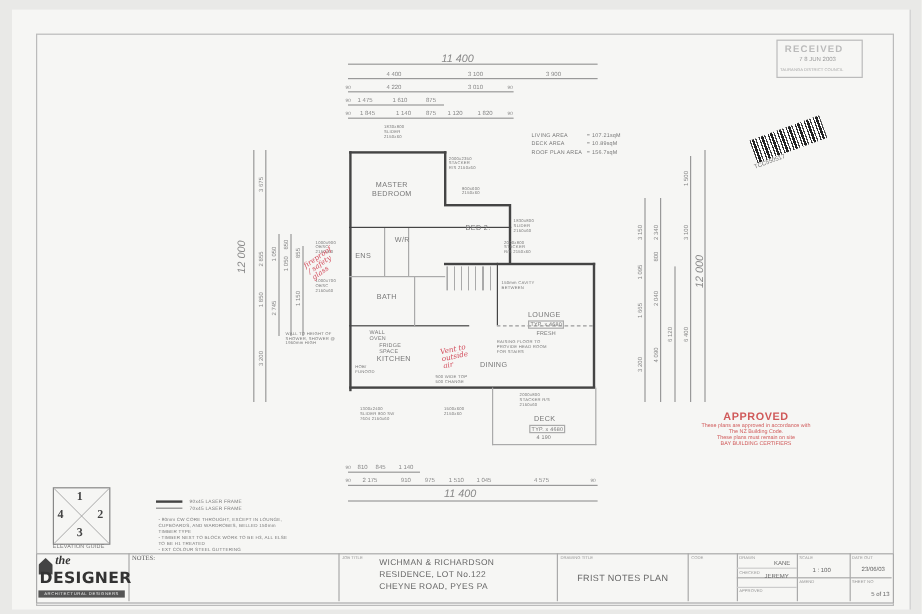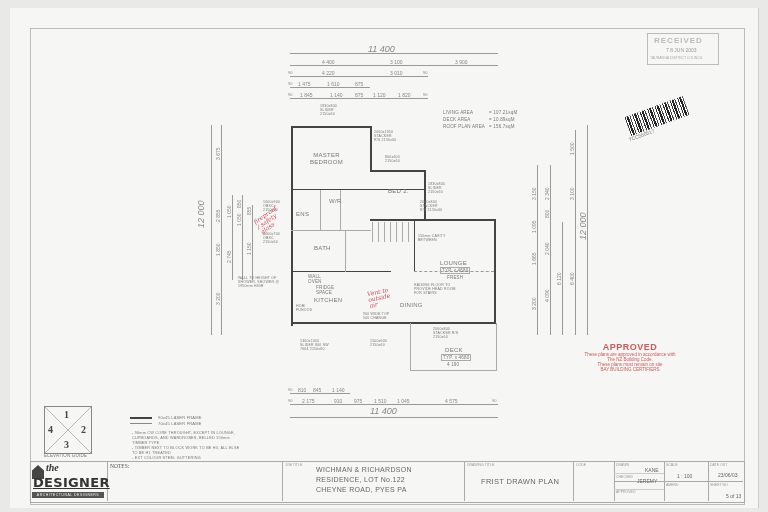--- a/index.html
+++ b/index.html
@@ -251,32 +251,32 @@
 <div class="abs" style="left:614px;top:461px;width:1px;height:40px;background:#aaa;"></div>
 <div class="abs" style="left:664px;top:461px;width:1px;height:40px;background:#aaa;"></div>
 <div class="abs" style="left:708px;top:461px;width:1px;height:40px;background:#aaa;"></div>
 <div class="abs" style="left:614px;top:481px;width:129px;height:1px;background:#aaa;"></div>
 <div class="abs" style="left:614px;top:473px;width:50px;height:1px;background:#ccc;"></div>
 <div class="abs" style="left:614px;top:489px;width:50px;height:1px;background:#ccc;"></div>
 
 <div>
   <div class="abs" style="left:32px;top:465px;width:12px;height:14px;background:#444;clip-path:polygon(50% 0,100% 40%,100% 100%,0 100%,0 40%);"></div>
   <div class="abs" style="left:46px;top:462px;font-family:'Liberation Serif',serif;font-style:italic;font-weight:bold;font-size:10px;color:#333;">the</div>
-  <div class="abs" style="left:33px;top:475px;font-family:'DejaVu Sans',sans-serif;font-weight:bold;font-size:13px;color:#333;letter-spacing:0.3px;text-decoration:underline;">DESIGNER</div>
+  <div class="abs" style="left:33px;top:475px;font-family:'DejaVu Sans',sans-serif;font-weight:bold;font-size:13px;color:#333;letter-spacing:0.3px;">DESIGNER</div>
   <div class="abs" style="left:32px;top:492px;width:72px;height:6px;background:#555;color:#eee;font-size:3.5px;line-height:6px;text-align:center;letter-spacing:0.5px;">ARCHITECTURAL DESIGNERS</div>
 </div>
 <div class="abs" style="left:110px;top:463px;font-family:'Liberation Serif',serif;font-size:5.5px;color:#555;">NOTES:</div>
 
 <div class="small" style="left:285px;top:463px;">JOB TITLE</div>
 <div class="abs" style="left:316px;top:466px;font-size:7px;color:#666;letter-spacing:0.3px;">WICHMAN &amp; RICHARDSON</div>
 <div class="abs" style="left:316px;top:476px;font-size:7px;color:#666;letter-spacing:0.3px;">RESIDENCE, LOT No.122</div>
 <div class="abs" style="left:316px;top:486px;font-size:7px;color:#666;letter-spacing:0.3px;">CHEYNE ROAD, PYES PA</div>
 
 <div class="small" style="left:467px;top:463px;">DRAWING TITLE</div>
-<div class="abs" style="left:481px;top:477px;font-size:7.5px;color:#666;letter-spacing:0.3px;">FRIST DRAWN PLAN</div>
+<div class="abs" style="left:481px;top:477px;font-size:7.5px;color:#666;letter-spacing:0.3px;">FRIST NOTES PLAN</div>
 
 <div class="small" style="left:576px;top:463px;">CODE</div>
 <div class="small" style="left:616px;top:463px;">DRAWN</div>
 <div class="abs" style="left:645px;top:467px;font-size:5px;color:#666;">KANE</div>
 <div class="small" style="left:616px;top:475px;">CHECKED</div>
 <div class="abs" style="left:637px;top:478px;font-size:5px;color:#666;">JEREMY</div>
 <div class="small" style="left:616px;top:490px;">APPROVED</div>
 <div class="small" style="left:666px;top:463px;">SCALE</div>
 <div class="abs" style="left:677px;top:473px;font-size:5px;color:#666;">1 : 100</div>
 <div class="small" style="left:666px;top:483px;">AMEND</div>

